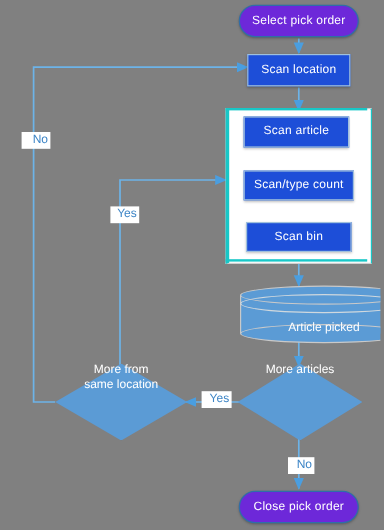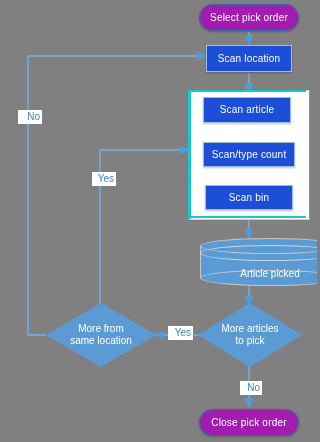--- a/index.html
+++ b/index.html
@@ -13,21 +13,21 @@
   #canvas{position:absolute;inset:0;width:317px;height:442px;}
 
   
   #wires{position:absolute;left:0;top:0;width:317px;height:442px;}
 
   .node{position:absolute;box-sizing:border-box;display:flex;align-items:center;justify-content:center;
         text-align:center;color:#ffffff;font-size:10px;line-height:12px;letter-spacing:.2px;}
 
   
   .terminator{
-    background:#a21caf;border:1px solid #2f6ea8;border-radius:14px;
+    background:#6d28d9;border:1px solid #2f6ea8;border-radius:14px;
     box-shadow:0 1px 2px rgba(0,0,0,.25);
   }
   
   .process{
     background:#1d4ed8;border:1px solid #9fc0dd;
     box-shadow:0 1px 2px rgba(0,0,0,.25);
   }
   
   .group-box{
     position:absolute;background:#ffffff;border:1px solid #cfcfcf;
@@ -37,21 +37,21 @@
   .group-botline{position:absolute;background:#18c7c7;height:2px;}
 
   
   .diamond{position:absolute;}
   .diamond .dshape{
     position:absolute;inset:0;background:#5b9bd5;
     clip-path:polygon(50% 0,100% 50%,50% 100%,0 50%);
     filter:drop-shadow(0 1px 1px rgba(0,0,0,.3));
   }
   .diamond .dtext{
-    position:absolute;inset:0;display:flex;align-items:center;justify-content:center;
+    position:absolute;inset:0;display:flex;align-items:flex-start;justify-content:center;
     color:#fff;font-size:10px;line-height:12px;text-align:center;
   }
 
   
   .cyl{position:absolute;}
   .cyl .body{position:absolute;left:0;right:0;top:8px;bottom:8px;background:#5b9bd5;border-left:1px solid #c9c9c9;border-right:1px solid #c9c9c9;}
   .cyl .cap{position:absolute;left:0;right:0;height:16px;border-radius:50%;background:#5b9bd5;border:1px solid #c9c9c9;box-sizing:border-box;}
   .cyl .cap.top{top:0;}
   .cyl .cap.mid{top:7px;background:transparent;border-color:#cfd8de;}
   .cyl .cap.bot{bottom:0;background:#5b9bd5;border-color:#c9c9c9;}
@@ -138,21 +138,20 @@
         <div>same location</div>
       </div>
     </div>
   </div>
 
   <div class="diamond" style="left:198px;top:303px;width:104px;height:64px;">
     <div class="dshape"></div>
     <div class="dtext">
       <div>
         <div>More articles</div>
-        <div>to pick</div>
       </div>
     </div>
   </div>
 
   <div class="node terminator" style="left:199px;top:409px;width:100px;height:27px;">
     <span>Close pick order</span>
   </div>
 
   <div class="elabel" style="left:18px;top:110px;width:20px;">No</div>
 

